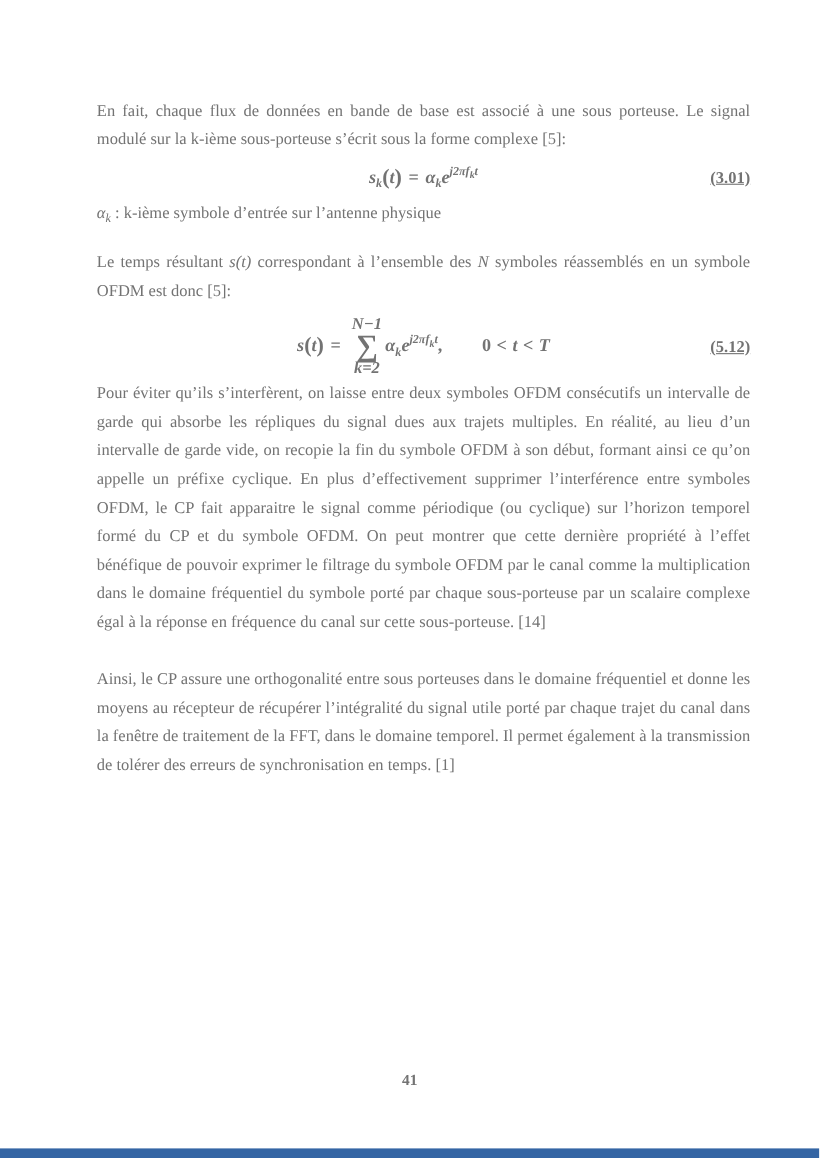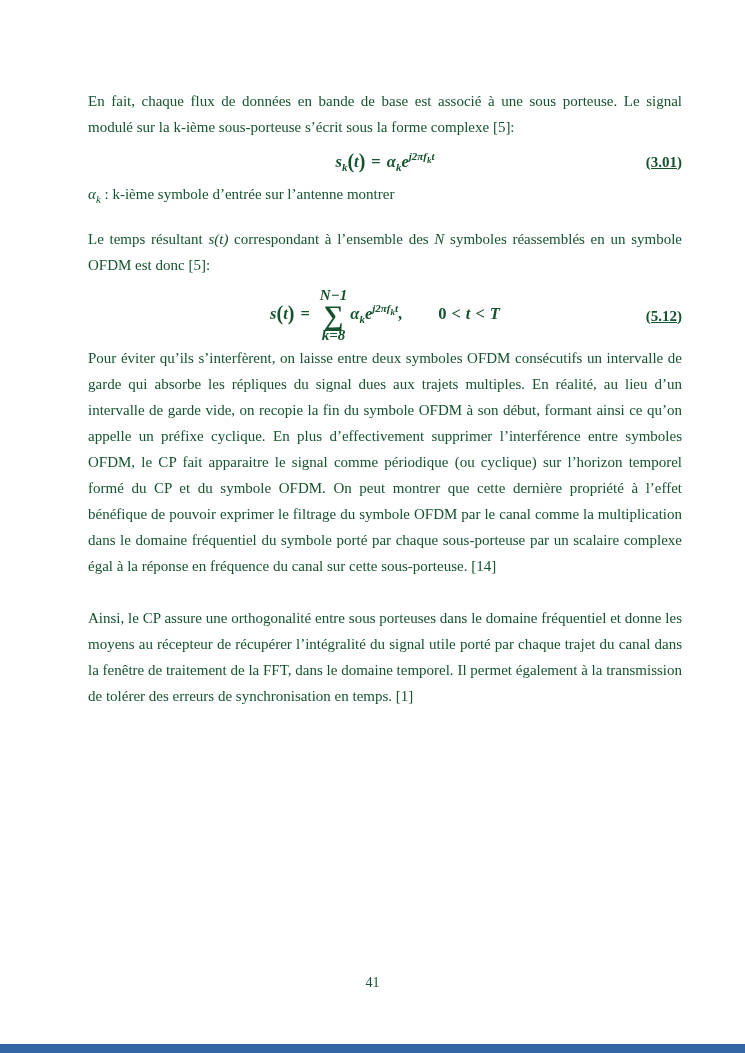--- a/index.html
+++ b/index.html
@@ -4,21 +4,21 @@
 <style>
   * { box-sizing: border-box; }
   html, body { margin: 0; padding: 0; background: #ffffff; }
   .page {
     position: relative;
     width: 745px;
     height: 1053px;
     background: #ffffff;
     font-family: "Liberation Serif", serif;
     font-size: 15px;
-    color: #14532d;
+    color: #737373;
     overflow: hidden;
   }
   .content { position: absolute; left: 88px; top: 88px; width: 594px; }
   .para { margin: 0; text-align: justify; line-height: 26px; }
   .para i { font-style: italic; }
   .def-line { margin: 0; line-height: 27px; }
   .def-line i { font-style: italic; }
   .def-line sub { font-size: 11px; line-height: 0; }
   .para2 { margin-top: 18px; }
   .para4 { margin-top: 26px; }
@@ -35,46 +35,46 @@
   .op-sm { margin: 0 5px; }
   .exp { font-size: 11px; line-height: 0; vertical-align: 7px; }
   .exp .ss { font-size: 9px; }
   .eq-num { position: absolute; right: 0; top: 50%; transform: translateY(-50%); font-weight: bold; font-size: 15px; text-decoration: underline; }
 
   .sum { display: inline-flex; flex-direction: column; align-items: center; vertical-align: middle; line-height: 1; margin: 0 3px 0 4px; }
   .sum-top, .sum-bot { font-size: 15px; font-style: italic; font-weight: bold; }
   .sigma { font-size: 28px; line-height: 0.9; font-weight: bold; }
   .cond-gap { display: inline-block; width: 36px; }
 
-  .page-number { position: absolute; left: 0; right: 0; bottom: 62px; text-align: center; font-size: 14px; margin: 0; }
+  .page-number { position: absolute; left: 0; right: 0; bottom: 62px; text-align: center; font-size: 14px; margin: 0; font-weight: bold; }
   .footer-bar { position: absolute; left: 0; right: 0; bottom: 0; height: 9px; background: #3465a4; }
 </style>
 </head>
 <body>
 
 <div class="page">
   <div class="content">
 
     <p class="para">En fait, chaque flux de données en bande de base est associé à une sous porteuse. Le signal modulé sur la k-ième sous-porteuse s’écrit sous la forme complexe [5]:</p>
 
     <div class="eq-row eq-row-1">
       <span class="math"><i>s</i><sub><i>k</i></sub><span class="pr">(</span><i>t</i><span class="pr">)</span><span class="op">=</span><i>α</i><sub><i>k</i></sub><i>e</i><sup class="exp"><i>j2π</i><i>f</i><sub class="ss"><i>k</i></sub><i>t</i></sup></span>
       <span class="eq-num">(3.01)</span>
     </div>
 
-    <p class="def-line"><i>α</i><sub><i>k</i></sub> <span>: k-ième symbole d’entrée sur l’antenne montrer</span></p>
+    <p class="def-line"><i>α</i><sub><i>k</i></sub> <span>: k-ième symbole d’entrée sur l’antenne physique</span></p>
 
 
     <p class="para para2"><span>Le temps résultant</span> <i>s(t)</i> <span>correspondant à l’ensemble des</span> <i>N</i> <span>symboles réassemblés en un symbole OFDM est donc [5]:</span></p>
 
     <div class="eq-row eq-row-2">
       <span class="math"><i>s</i><span class="pr">(</span><i>t</i><span class="pr">)</span><span class="op">=</span><span class="sum">
             <span class="sum-top">N−1</span>
             <span class="sigma">∑</span>
-            <span class="sum-bot">k=8</span>
+            <span class="sum-bot">k=2</span>
           </span><i>α</i><sub><i>k</i></sub><i>e</i><sup class="exp"><i>j2π</i><i>f</i><sub class="ss"><i>k</i></sub><i>t</i></sup><span>,</span><span class="cond-gap"></span><span>0</span><span class="op-sm">&lt;</span><i>t</i><span class="op-sm">&lt;</span><i>T</i></span>
       <span class="eq-num">(5.12)</span>
     </div>
 
 
     <p class="para">Pour éviter qu’ils s’interfèrent, on laisse entre deux symboles OFDM consécutifs un intervalle de garde qui absorbe les répliques du signal dues aux trajets multiples. En réalité, au lieu d’un intervalle de garde vide, on recopie la fin du symbole OFDM à son début, formant ainsi ce qu’on appelle un préfixe cyclique. En plus d’effectivement supprimer l’interférence entre symboles OFDM, le CP fait apparaitre le signal comme périodique (ou cyclique) sur l’horizon temporel formé du CP et du symbole OFDM. On peut montrer que cette dernière propriété à l’effet bénéfique de pouvoir exprimer le filtrage du symbole OFDM par le canal comme la multiplication dans le domaine fréquentiel du symbole porté par chaque sous-porteuse par un scalaire complexe égal à la réponse en fréquence du canal sur cette sous-porteuse. [14]</p>
 
     <p class="para para4">Ainsi, le CP assure une orthogonalité entre sous porteuses dans le domaine fréquentiel et donne les moyens au récepteur de récupérer l’intégralité du signal utile porté par chaque trajet du canal dans la fenêtre de traitement de la FFT, dans le domaine temporel. Il permet également à la transmission de tolérer des erreurs de synchronisation en temps. [1]</p>
 
   </div>

